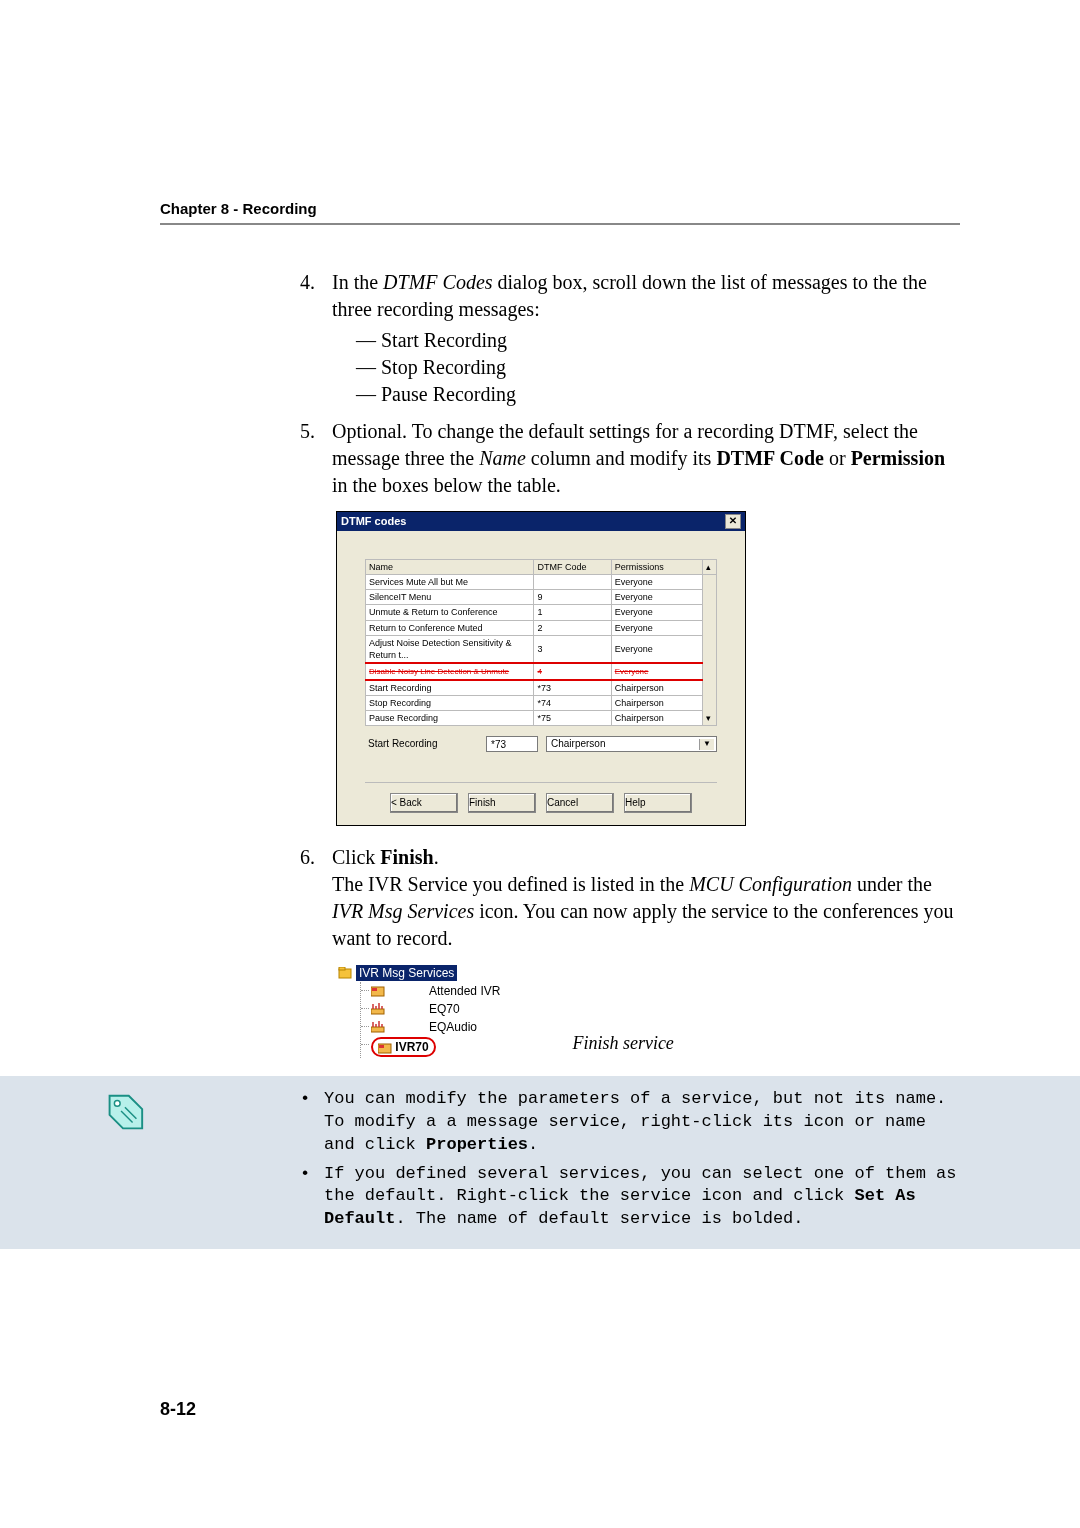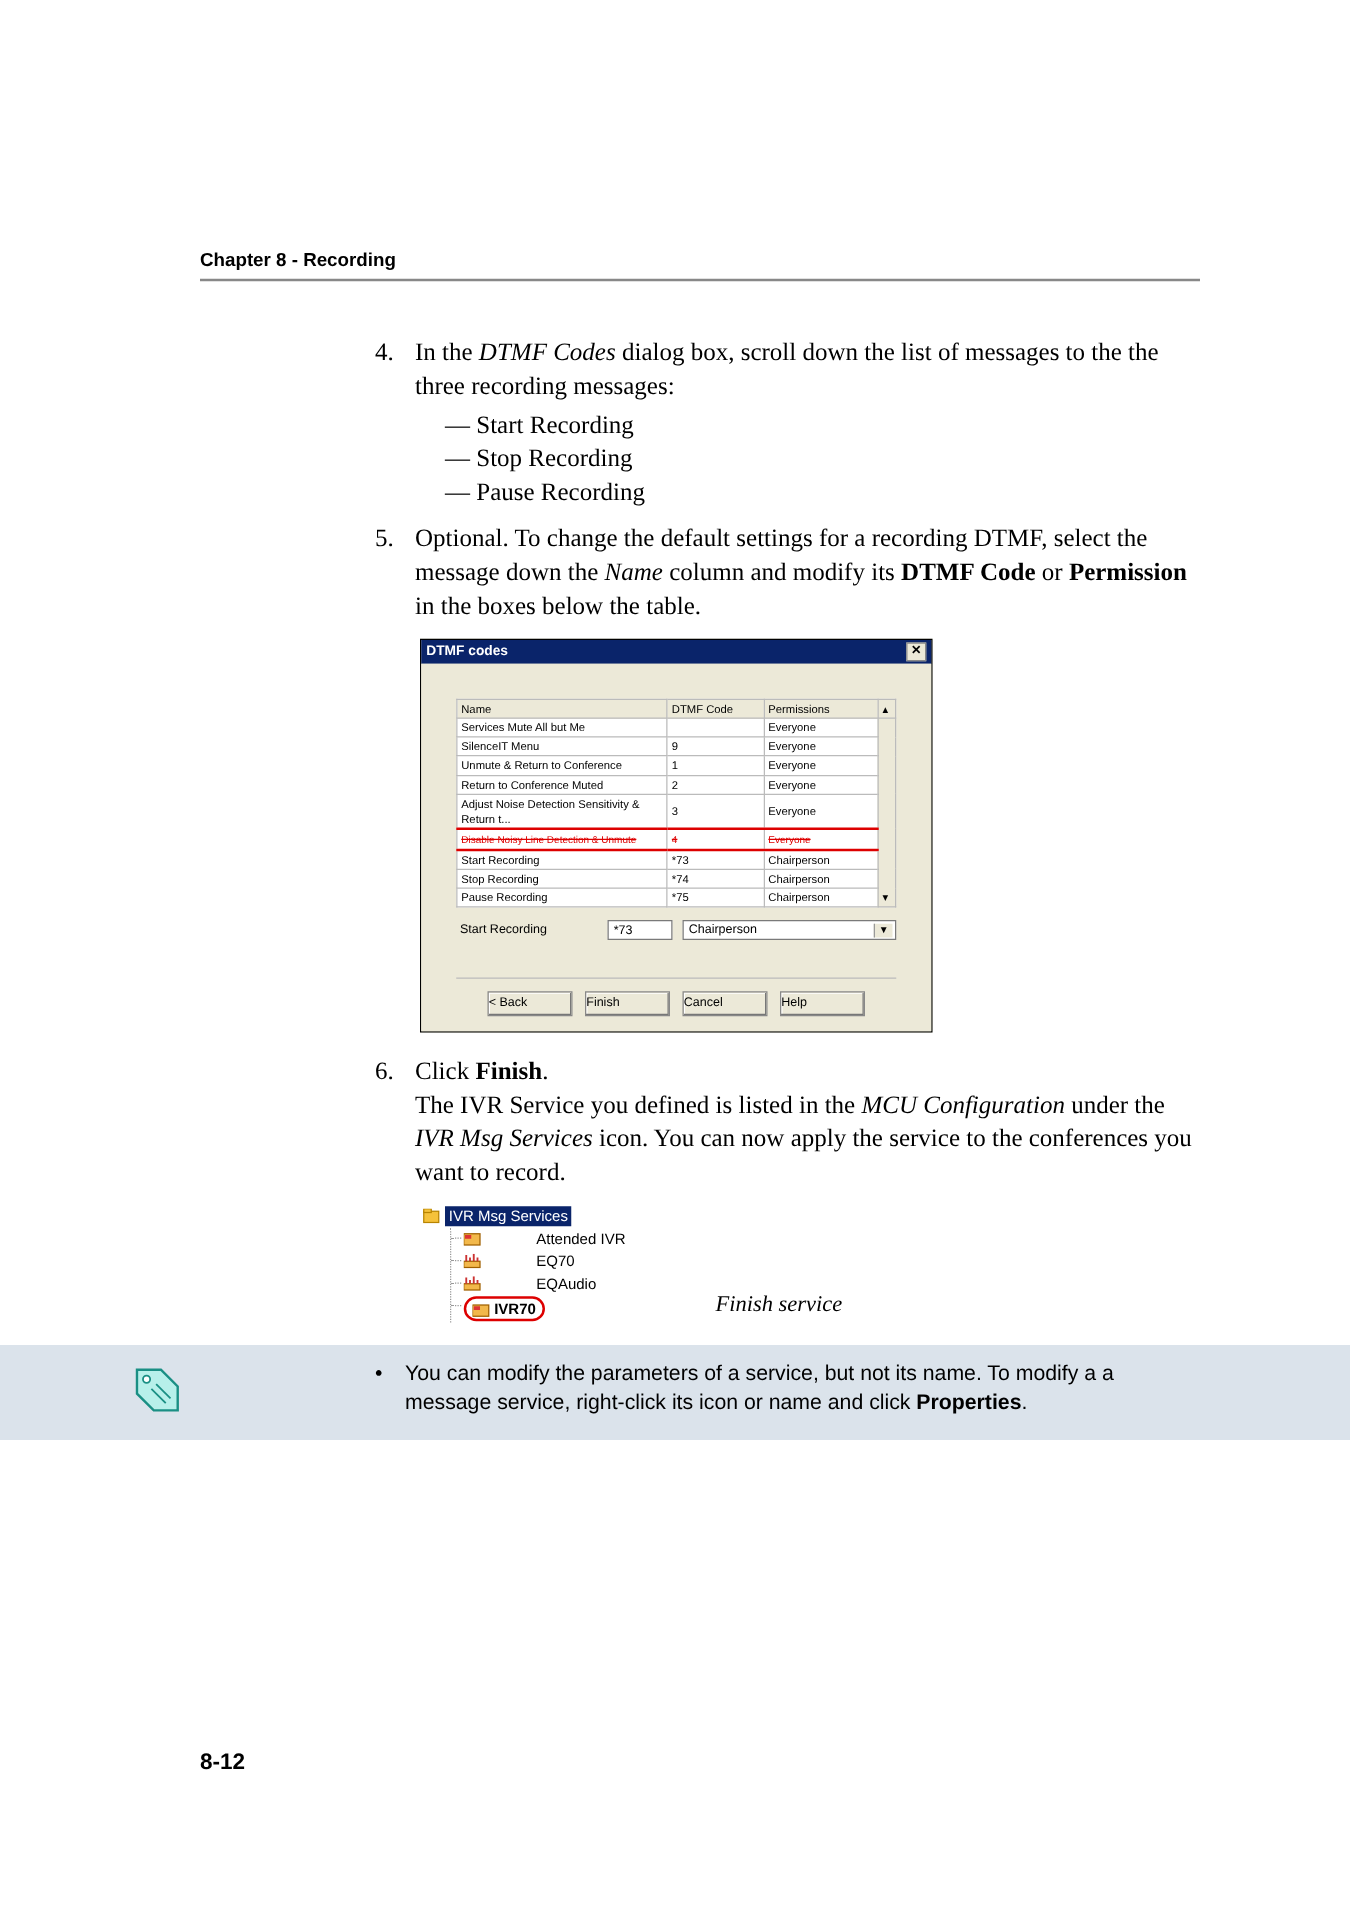--- a/index.html
+++ b/index.html
@@ -248,20 +248,21 @@
     background:#dbe3eb;
     margin: 18px -120px 0 -300px;
     padding:12px 120px 12px 300px;
     font-family: Arial, Helvetica, sans-serif;
     font-size:17px;
     line-height:1.35;
     position:relative;
   }
   .note-content {
     margin-left: 140px;
+    font-family: Liberation Mono, monospace;
   }
   .note-icon {
     position:absolute;
     left:240px;
     top:14px;
     width:46px;
     height:46px;
   }
   .note-box ul {
     list-style: none;
@@ -304,21 +305,21 @@
             <div>Start Recording</div>
             <div>Stop Recording</div>
             <div>Pause Recording</div>
           </div>
         </div>
       </li>
 
       <li>
         <div class="num">5.</div>
         <div class="body">
-          <span>Optional. To change the default settings for a recording DTMF, select the message down the </span><span class="italic">Name</span><span> column and modify its </span><span class="bold">DTMF Code</span><span> or </span><span class="bold">Permission</span><span> in the boxes below the table.</span>
+          <span>Optional. To change the default settings for a recording DTMF, select the message three the </span><span class="italic">Name</span><span> column and modify its </span><span class="bold">DTMF Code</span><span> or </span><span class="bold">Permission</span><span> in the boxes below the table.</span>
         </div>
       </li>
     </ol>
 
     <div class="figure-box">
       <div class="dlg">
         <div class="dlg-title">
           <span>DTMF codes</span>
           <span class="dlg-close">✕</span>
         </div>
@@ -466,18 +467,21 @@
       <polygon points="10,6 30,6 44,20 44,40 24,40 10,26" fill="#b7f0ea" stroke="#1a8f84" stroke-width="2"></polygon>
       <circle cx="18" cy="14" r="3" fill="#fff" stroke="#1a8f84" stroke-width="1.5"></circle>
       <line x1="26" y1="18" x2="38" y2="30" stroke="#1a8f84" stroke-width="1.5"></line>
       <line x1="22" y1="22" x2="34" y2="34" stroke="#1a8f84" stroke-width="1.5"></line>
     </svg>
     <div class="note-content">
       <ul>
         <li>
           <div><span>You can modify the parameters of a service, but not its name. To modify a a message service, right-click its icon or name and click </span><span class="bold">Properties</span><span>.</span></div>
         </li>
+        <li>
+          <div><span>If you defined several services, you can select one of them as the default. Right-click the service icon and click </span><span class="bold">Set As Default</span><span>. The name of default service is bolded.</span></div>
+        </li>
       </ul>
     </div>
   </div>
 </div>
 
 <div class="page-num">8-12</div>
 
 </body></html>

